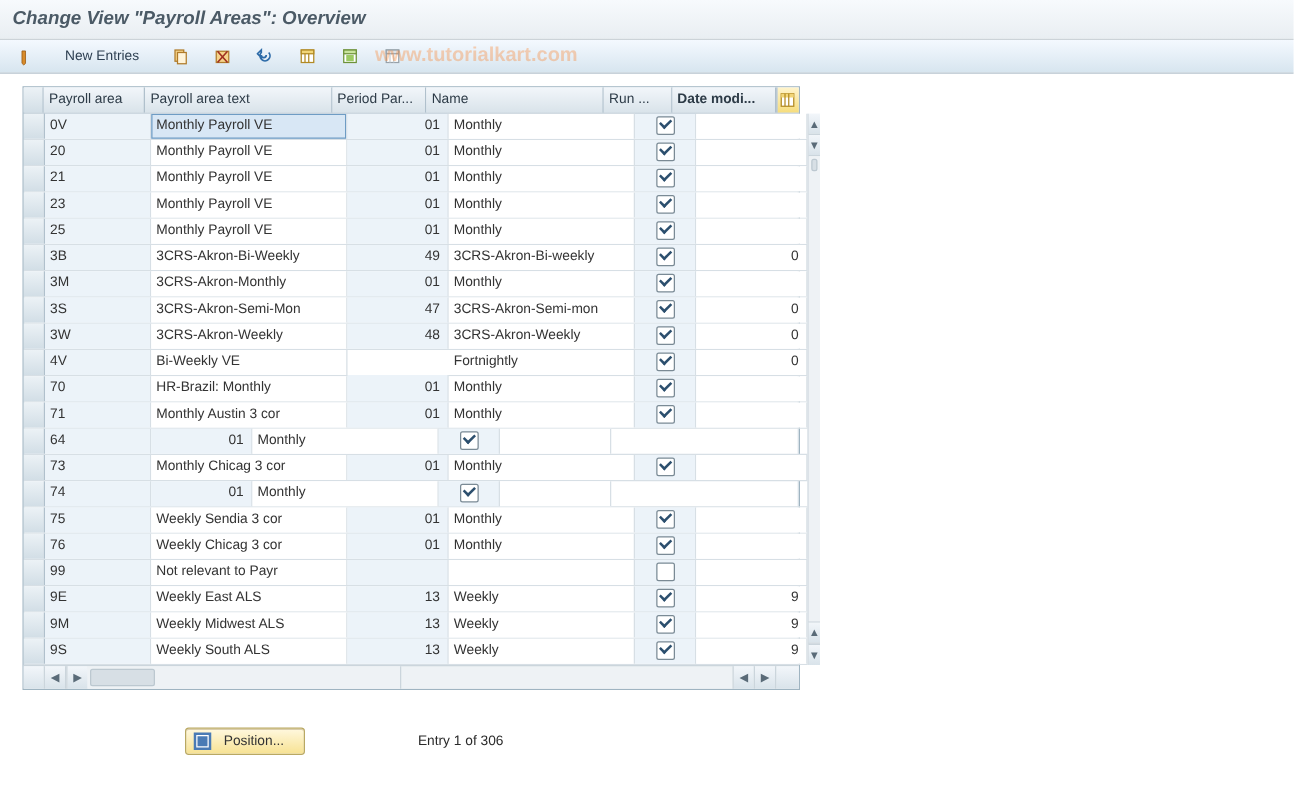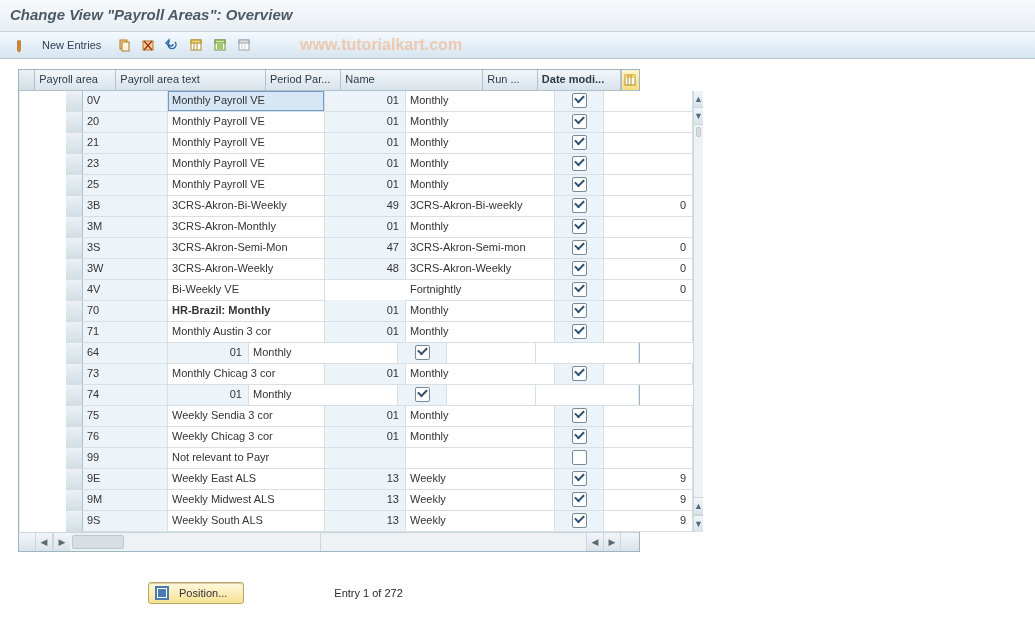--- a/index.html
+++ b/index.html
@@ -23,21 +23,21 @@
     font-style: italic;
     font-size: 15px;
     color: #4b5a66;
   }
   .toolbar {
     background: linear-gradient(#f4f9ff, #d7e5ef);
     border-bottom: 1px solid #b7c4ce;
     padding: 4px 10px;
     display: flex;
     align-items: center;
-    gap: 6px;
+    gap: 16px;
     position: relative;
   }
   .tb-btn {
     width: 18px;
     height: 18px;
     display: inline-flex;
     align-items: center;
     justify-content: center;
     border-radius: 2px;
     cursor: pointer;
@@ -96,21 +96,20 @@
     align-items: center;
     justify-content: center;
     background: linear-gradient(#fff4cc, #f6dd7d);
     border-left: 1px solid #b0c0cc;
   }
   .grid-body {
     display: flex;
   }
   .rows-col {
     flex: 1;
-    padding-left: 47px;
   }
   .gr {
     display: flex;
     height: 20px;
     border-bottom: 1px solid #d7dfe5;
   }
   .row-selector {
     width: 16px;
     border-right: 1px solid #b0c0cc;
     background: linear-gradient(#ecf2f6, #d2dee6);
@@ -405,21 +404,21 @@
             <div class="gc alt" style="width: 76px;">4V</div>
             <div class="gc " style="width: 148px;">Bi-Weekly VE</div>
             <div class="gc alt right" style="width: 70px; margin-top: 20px;">04</div>
             <div class="gc " style="width: 140px;">Fortnightly</div>
             <div class="gc alt center" style="width: 48px;"><span class="chk checked"></span></div>
             <div class="gc right" style="width: 78px;">0</div>
           </div>
           <div class="gr">
             <div class="row-selector"></div>
             <div class="gc alt" style="width: 76px;">70</div>
-            <div class="gc " style="width: 148px; font-weight: bold;">HR-Brazil: Monthly</div>
+            <div class="gc " style="width: 148px;">HR-Brazil: Monthly</div>
             <div class="gc alt right" style="width: 70px;">01</div>
             <div class="gc " style="width: 140px;">Monthly</div>
             <div class="gc alt center" style="width: 48px;"><span class="chk checked"></span></div>
             <div class="gc right" style="width: 78px;"></div>
           </div>
           <div class="gr">
             <div class="row-selector"></div>
             <div class="gc alt" style="width: 76px;">71</div>
             <div class="gc " style="width: 148px;">Monthly Austin 3 cor</div>
             <div class="gc alt right" style="width: 70px;">01</div>
@@ -529,15 +528,15 @@
       <div class="hbtn2">▶</div>
       <div style="width:18px;background:linear-gradient(#f2f6fa,#d9e3ea);border-left:1px solid #cbd5dc"></div>
     </div>
   </div>
 
   <div class="footer-area">
     <div class="position-btn">
       <span class="picon"></span>
       <span>Position...</span>
     </div>
-    <span class="entry-text">Entry 1 of 272</span>
+    <span class="entry-text">Entry 1 of 306</span>
   </div>
 </div>
 
 </body></html>

